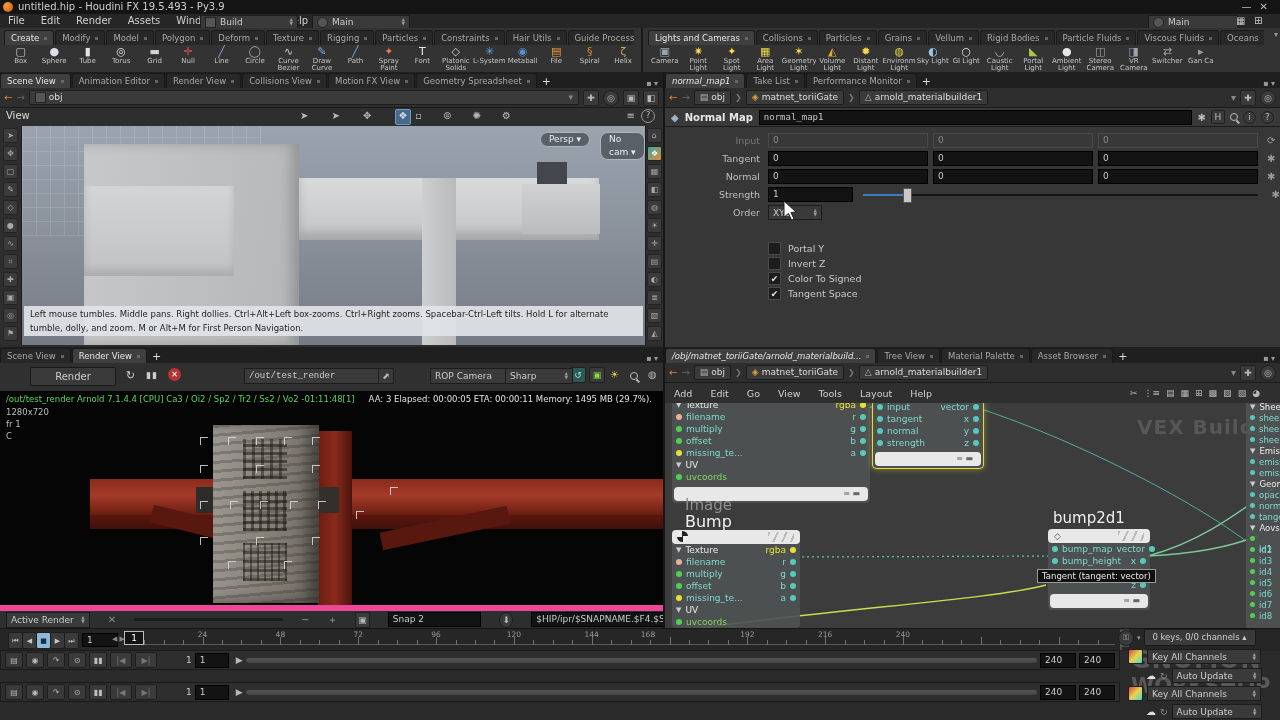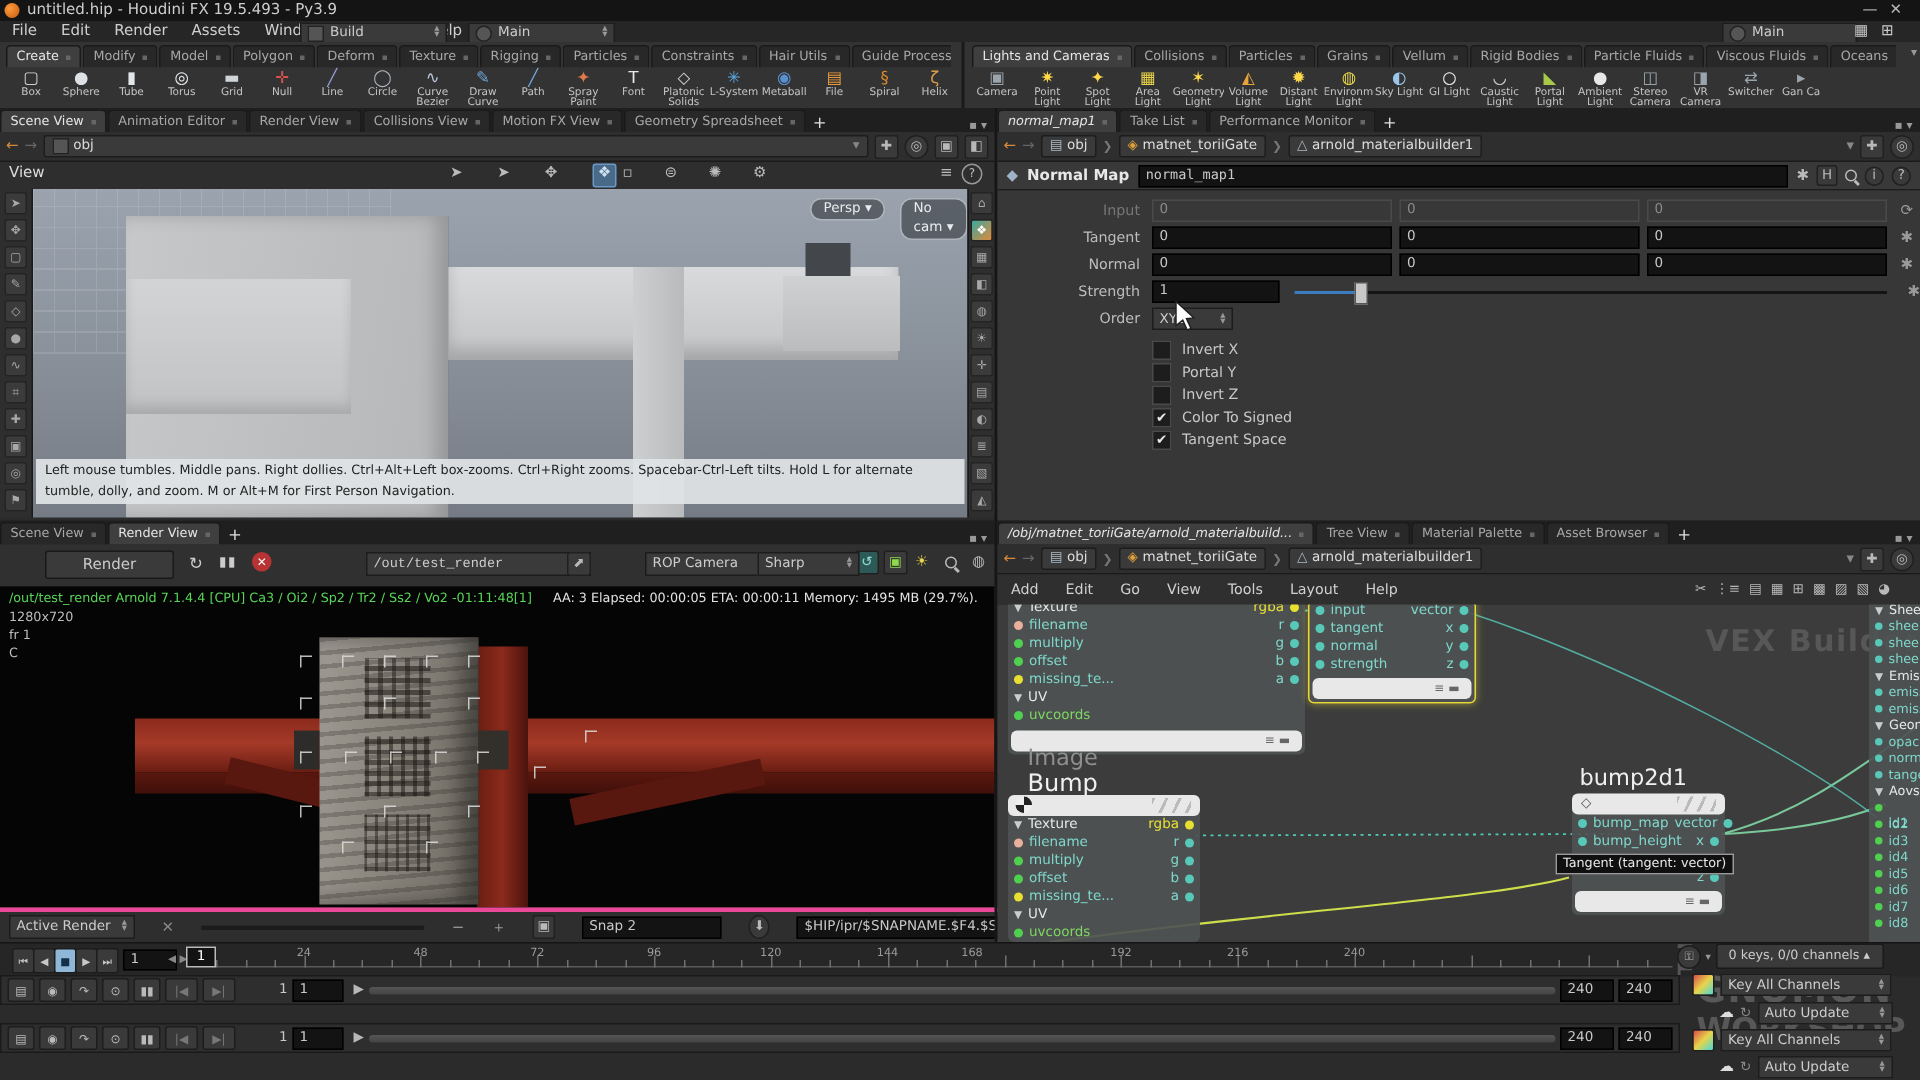--- a/index.html
+++ b/index.html
@@ -54,21 +54,21 @@
   .vicon{width:13px;height:13px;background:#3b3b3b;border:1px solid #242424;border-radius:2px;color:#a8a8a8;font-size:8px;display:flex;align-items:center;justify-content:center;}
   .pill{position:absolute;background:rgba(40,44,50,.55);border:1px solid #aeb4ba;border-radius:8px;color:#e8ecef;font-size:9px;line-height:13px;padding:0 8px;}
   #vp-help{left:24px;top:306px;width:619px;height:30px;background:rgba(225,228,230,.92);color:#222;font-size:8.5px;line-height:14px;padding:1px 6px;box-sizing:border-box;}
   .block{position:absolute;}
   
   #rp-toolbar{left:0;top:363px;width:663px;height:28px;background:#303030;border-bottom:1px solid #141414;}
   #renderimg{left:0;top:391px;width:663px;height:214px;background:#060505;overflow:hidden;}
   .ov-green{color:#57d657;font-size:8.5px;}
   .ov-white{color:#e2e2e2;font-size:8.5px;}
   .bucket{position:absolute;width:7px;height:7px;border-left:1px solid #ddd;border-top:1px solid #ddd;opacity:.85;}
-  #snapbar{left:0;top:605px;width:743px;height:23px;background:#2e2e2e;border-top:3px solid #ec4899;display:flex;align-items:center;gap:18px;padding:0 6px;box-sizing:border-box;}
+  #snapbar{left:0;top:605px;width:743px;height:23px;background:#2e2e2e;border-top:6px solid #ec4899;display:flex;align-items:center;gap:18px;padding:0 6px;box-sizing:border-box;}
   .groove{height:3px;background:#1c1c1c;border-radius:2px;}
   
   #vsplit{left:663px;top:72px;width:2px;height:556px;background:#161616;}
   .hdr-icons{display:flex;gap:5px;align-items:center;}
   #pp-header{left:665px;top:108px;width:615px;height:19px;background:#393939;border-bottom:1px solid #1c1c1c;display:flex;align-items:center;gap:6px;padding:0 6px;box-sizing:border-box;}
   .prow{position:absolute;display:flex;align-items:center;}
   .plabel{width:95px;text-align:right;padding-right:8px;color:#bdbdbd;font-size:9.5px;}
   .pfield{width:150px;height:13px;margin-right:5px;}
   .pfield.dis{background:#383838;border-color:#4a4a4a;color:#8a8a8a;}
   .gear{color:#9a9a9a;font-size:10px;margin-left:4px;}
@@ -676,25 +676,20 @@
       </div>
       <div class="prow" style="left: 0px; top: 78px; width: 615px;">
         <span class="plabel">Order</span>
         <span class="combo" style="position:static;width:44px;height:13px;">
           <span>XYZ</span>
           <span class="spin">
             <span>▲</span>
             <span>▼</span>
           </span>
         </span>
-      </div>
-      <div class="prow" style="left: 0px; top: 100px; width: 615px;">
-        <span class="plabel"></span>
-        <span class="chk"></span>
-        <span style="color:#c8c8c8;font-size:9.5px;">Invert X</span>
       </div>
       <div class="prow" style="left: 0px; top: 115px; width: 615px;">
         <span class="plabel"></span>
         <span class="chk"></span>
         <span style="color:#c8c8c8;font-size:9.5px;">Portal Y</span>
       </div>
       <div class="prow" style="left: 0px; top: 130px; width: 615px;">
         <span class="plabel"></span>
         <span class="chk"></span>
         <span style="color:#c8c8c8;font-size:9.5px;">Invert Z</span>

